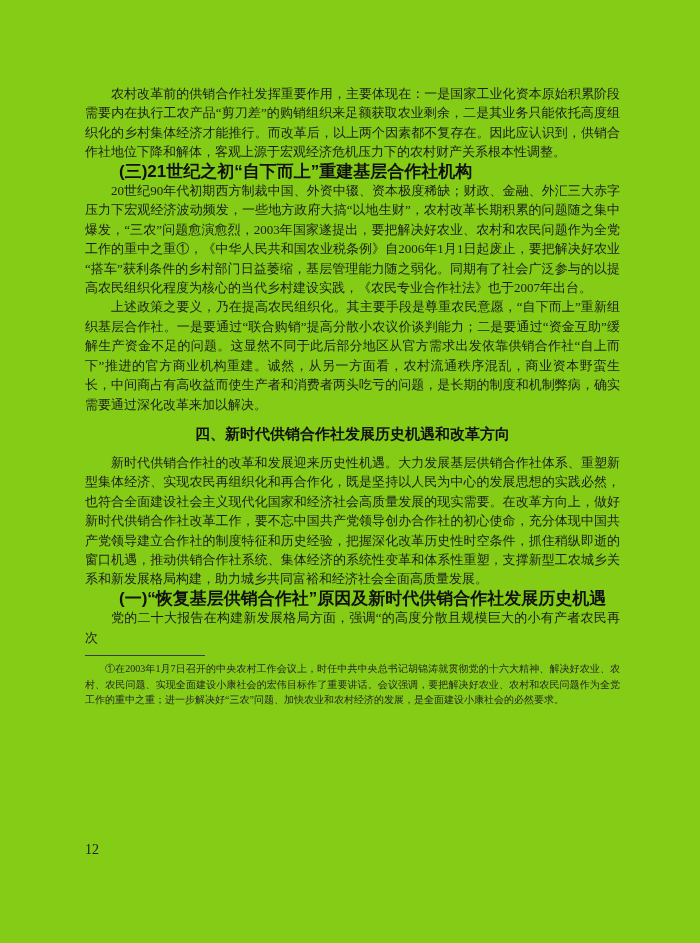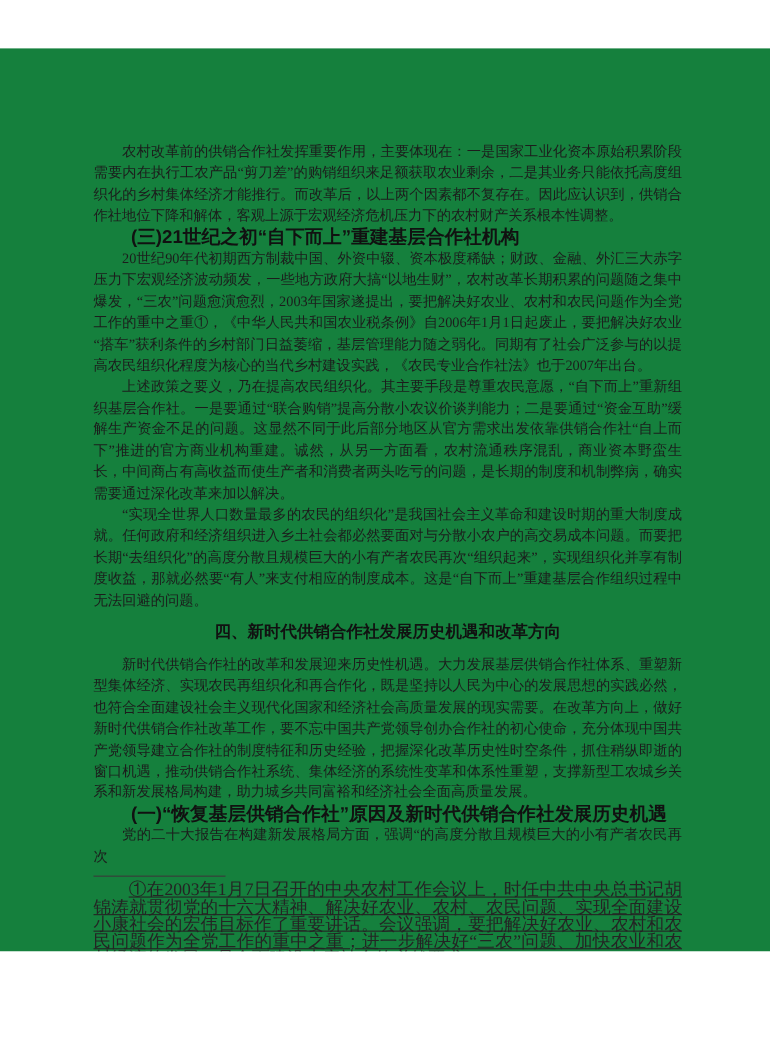--- a/index.html
+++ b/index.html
@@ -3,26 +3,25 @@
 <meta charset="utf-8">
 <style>
   html, body {
     margin: 0;
     padding: 0;
     background: #ffffff;
   }
   .page {
     position: relative;
     width: 700px;
-    height: 821px;
-    background: #15803d;
+    height: 943px;
+    background: #84cc16;
     overflow: hidden;
     font-family: "Liberation Serif", "DejaVu Serif", serif;
     color: #1c1c1c;
-    margin-top: 44px;
   }
   .text-block {
     position: absolute;
     left: 85px;
     top: 84px;
     width: 535px;
   }
   .para {
     margin: 0;
     font-size: 13px;
@@ -53,27 +52,26 @@
   }
   .footnote-rule {
     width: 120px;
     height: 0;
     border: none;
     border-top: 1px solid #3a3a3a;
     margin: 8px 0 5px 0;
   }
   .footnote {
     margin: 0;
-    font-size: 16px;
+    font-size: 10px;
     line-height: 15.6px;
     text-align: justify;
     text-justify: inter-ideograph;
     text-indent: 2em;
     color: #242424;
-    text-decoration: underline;
   }
   .page-number {
     position: absolute;
     left: 85px;
     top: 841px;
     font-size: 14px;
     line-height: 18px;
     color: #1c1c1c;
   }
 </style>
@@ -84,21 +82,20 @@
   <div class="text-block">
 
     <p class="para">农村改革前的供销合作社发挥重要作用，主要体现在：一是国家工业化资本原始积累阶段需要内在执行工农产品“剪刀差”的购销组织来足额获取农业剩余，二是其业务只能依托高度组织化的乡村集体经济才能推行。而改革后，以上两个因素都不复存在。因此应认识到，供销合作社地位下降和解体，客观上源于宏观经济危机压力下的农村财产关系根本性调整。</p>
 
     <h3 class="subheading">(三)21世纪之初“自下而上”重建基层合作社机构</h3>
 
     <p class="para">20世纪90年代初期西方制裁中国、外资中辍、资本极度稀缺；财政、金融、外汇三大赤字压力下宏观经济波动频发，一些地方政府大搞“以地生财”，农村改革长期积累的问题随之集中爆发，“三农”问题愈演愈烈，2003年国家遂提出，要把解决好农业、农村和农民问题作为全党工作的重中之重①，《中华人民共和国农业税条例》自2006年1月1日起废止，要把解决好农业“搭车”获利条件的乡村部门日益萎缩，基层管理能力随之弱化。同期有了社会广泛参与的以提高农民组织化程度为核心的当代乡村建设实践，《农民专业合作社法》也于2007年出台。</p>
 
     <p class="para">上述政策之要义，乃在提高农民组织化。其主要手段是尊重农民意愿，“自下而上”重新组织基层合作社。一是要通过“联合购销”提高分散小农议价谈判能力；二是要通过“资金互助”缓解生产资金不足的问题。这显然不同于此后部分地区从官方需求出发依靠供销合作社“自上而下”推进的官方商业机构重建。诚然，从另一方面看，农村流通秩序混乱，商业资本野蛮生长，中间商占有高收益而使生产者和消费者两头吃亏的问题，是长期的制度和机制弊病，确实需要通过深化改革来加以解决。</p>
 
-    <p class="para">“实现全世界人口数量最多的农民的组织化”是我国社会主义革命和建设时期的重大制度成就。任何政府和经济组织进入乡土社会都必然要面对与分散小农户的高交易成本问题。而要把长期“去组织化”的高度分散且规模巨大的小有产者农民再次“组织起来”，实现组织化并享有制度收益，那就必然要“有人”来支付相应的制度成本。这是“自下而上”重建基层合作组织过程中无法回避的问题。</p>
 
 
     <h2 class="section-heading">四、新时代供销合作社发展历史机遇和改革方向</h2>
 
     <p class="para">新时代供销合作社的改革和发展迎来历史性机遇。大力发展基层供销合作社体系、重塑新型集体经济、实现农民再组织化和再合作化，既是坚持以人民为中心的发展思想的实践必然，也符合全面建设社会主义现代化国家和经济社会高质量发展的现实需要。在改革方向上，做好新时代供销合作社改革工作，要不忘中国共产党领导创办合作社的初心使命，充分体现中国共产党领导建立合作社的制度特征和历史经验，把握深化改革历史性时空条件，抓住稍纵即逝的窗口机遇，推动供销合作社系统、集体经济的系统性变革和体系性重塑，支撑新型工农城乡关系和新发展格局构建，助力城乡共同富裕和经济社会全面高质量发展。</p>
 
     <h3 class="subheading">(一)“恢复基层供销合作社”原因及新时代供销合作社发展历史机遇</h3>
 
     <p class="para">党的二十大报告在构建新发展格局方面，强调“的高度分散且规模巨大的小有产者农民再次</p>
 

